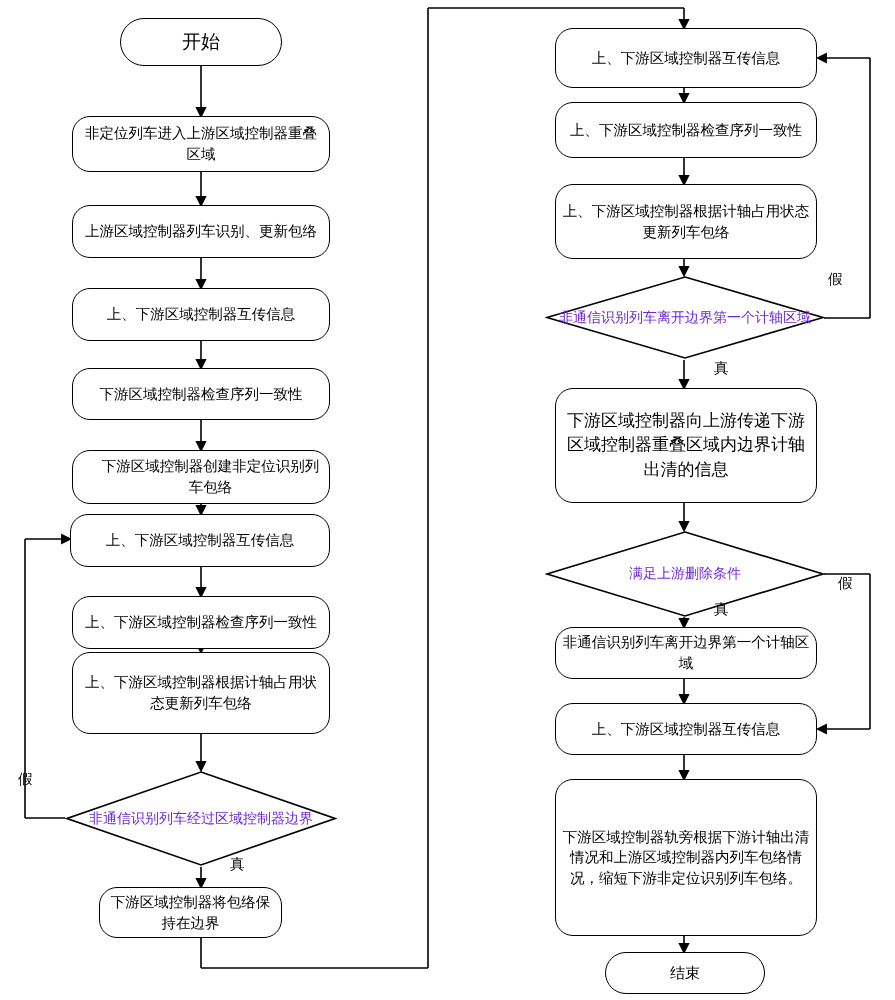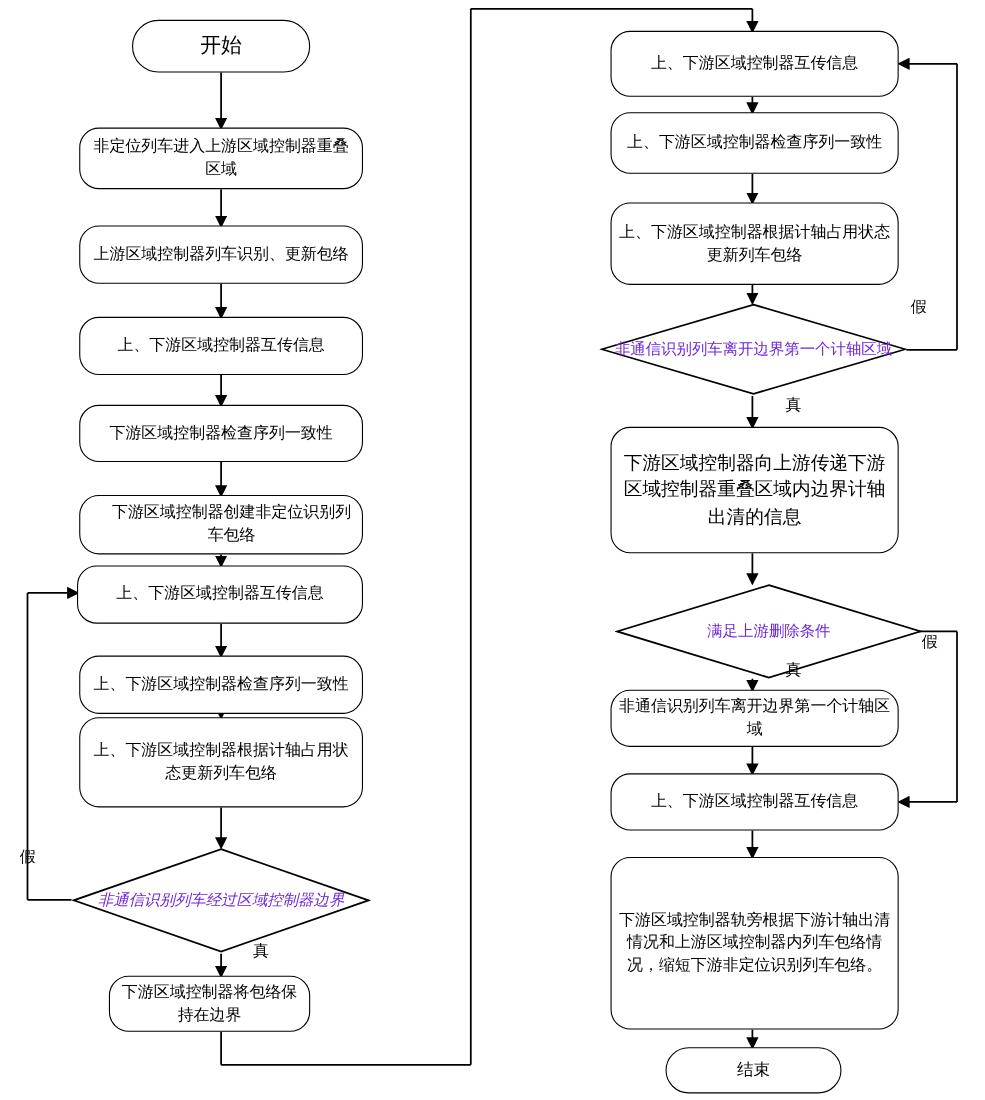--- a/index.html
+++ b/index.html
@@ -100,21 +100,21 @@
   </div>
 
   <div class="node rect" style="left:72px;top:596px;width:258px;height:53px;font-size:14.5px;">
     <span class="txt">上、下游区域控制器检查序列一致性</span>
   </div>
 
   <div class="node rect" style="left:72px;top:652px;width:258px;height:82px;font-size:14.5px;">
     <span class="txt">上、下游区域控制器根据计轴占用状态更新列车包络</span>
   </div>
 
-  <div class="diamond-wrap" style="left:65px;top:770px;width:272px;height:97px;font-style:italic;">
+  <div class="diamond-wrap" style="left:65px;top:770px;width:272px;height:97px;">
     <svg width="272" height="97" viewBox="0 0 272 97" xmlns="http://www.w3.org/2000/svg">
       <polygon points="136,2 270,48.5 136,95 2,48.5" fill="#fff" stroke="#000" stroke-width="1.6"></polygon>
     </svg>
     <div class="diamond-label" style="font-size:14px;">
       <span class="txt">非通信识别列车经过区域控制器边界</span>
     </div>
   </div>
 
   <div class="node rect" style="left:99px;top:887px;width:183px;height:51px;font-size:14.5px;">
     <span class="txt">下游区域控制器将包络保持在边界</span>
@@ -141,21 +141,21 @@
     </svg>
     <div class="diamond-label" style="font-size:14px;">
       <span class="txt">非通信识别列车离开边界第一个计轴区域</span>
     </div>
   </div>
 
   <div class="node rect" style="left:555px;top:388px;width:262px;height:115px;font-size:17px;">
     <span class="txt">下游区域控制器向上游传递下游区域控制器重叠区域内边界计轴出清的信息</span>
   </div>
 
-  <div class="diamond-wrap" style="left:559px;top:530px;width:280px;height:88px;">
+  <div class="diamond-wrap" style="left:545px;top:530px;width:280px;height:88px;">
     <svg width="280" height="88" viewBox="0 0 280 88" xmlns="http://www.w3.org/2000/svg">
       <polygon points="140,2 278,44 140,86 2,44" fill="#fff" stroke="#000" stroke-width="1.6"></polygon>
     </svg>
     <div class="diamond-label" style="font-size:14px;">
       <span class="txt">满足上游删除条件</span>
     </div>
   </div>
 
   <div class="node rect" style="left:555px;top:627px;width:262px;height:52px;font-size:14.5px;">
     <span class="txt">非通信识别列车离开边界第一个计轴区域</span>

